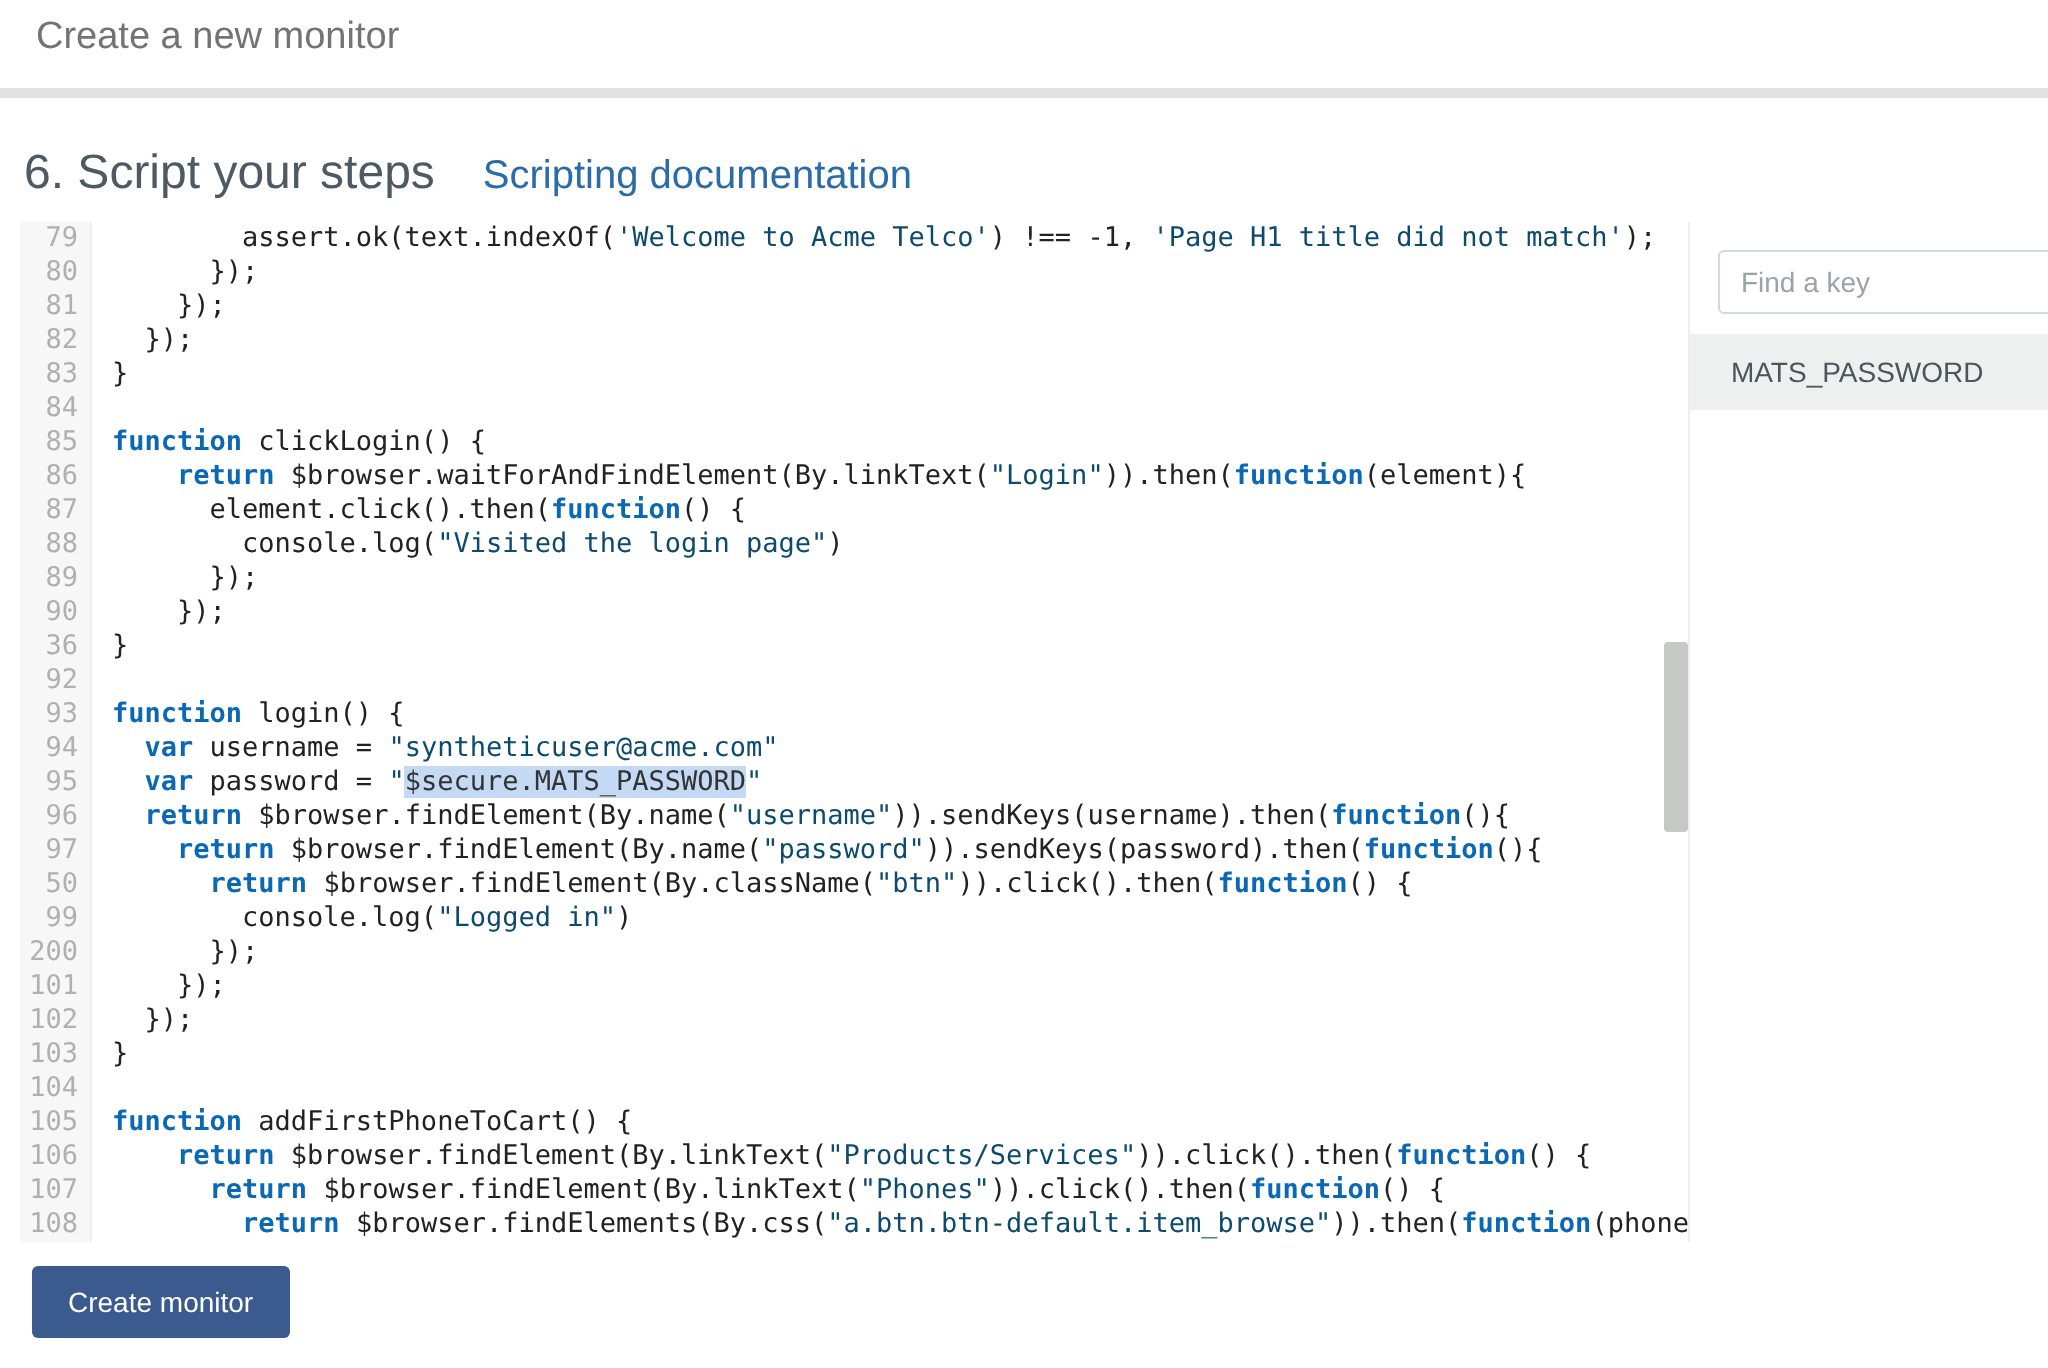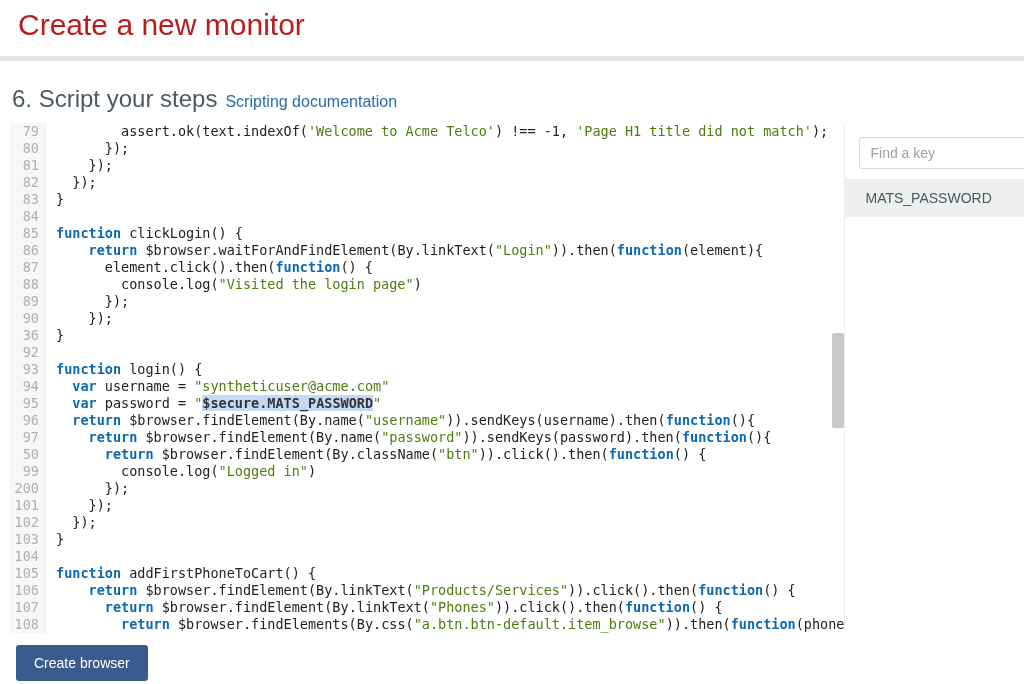--- a/index.html
+++ b/index.html
@@ -1,42 +1,42 @@
 <!DOCTYPE html>
 <html><head>
 <meta charset="utf-8">
 <style>
 * { margin: 0; padding: 0; box-sizing: border-box; }
 body { font-family: -apple-system, BlinkMacSystemFont, "Segoe UI", Helvetica, Arial, sans-serif; background: #fff; color: #333; width: 1024px; height: 684px; overflow: hidden; }
 .header { padding: 8px 18px 14px; border-bottom: 5px solid #e0e2e3; }
-.header h1 { font-size: 30px; font-weight: 400; color: #b91c1c; }
-.section-row { display: flex; align-items: baseline; gap: 8px; padding: 24px 12px 10px; }
+.header h1 { font-size: 19px; font-weight: 400; color: #737373; }
+.section-row { display: flex; align-items: baseline; gap: 24px; padding: 24px 12px 10px; }
 .section-title { font-size: 24px; font-weight: 400; color: #4d5a63; }
-.doc-link { color: #2a6ba8; font-size: 16px; text-decoration: none; }
+.doc-link { color: #2a6ba8; font-size: 20px; text-decoration: none; }
 .editor-wrap { display: flex; padding: 0 10px; }
 .editor-pane { position: relative; flex: 1; background: #fff; }
 .code-block { font-family: Menlo, Consolas, monospace; font-size: 13.5px; line-height: 17px; }
 .gutter { position: absolute; left: 0; top: 0; width: 36px; background: #f7f7f7; border-right: 1px solid #eee; text-align: right; padding-right: 6px; color: #b0b0b0; user-select: none; }
 .code-area { margin-left: 36px; padding-left: 10px; white-space: pre; overflow: hidden; }
 .code-area .line { height: 17px; }
 .scrollbar-thumb { position: absolute; right: 0; top: 210px; width: 12px; height: 95px; background: #c7c9c7; border-radius: 2px; }
 .side-panel { width: 305px; background: #fff; border-left: 1px solid #eee; position: relative; }
 .search-box { margin: 14px 14px 10px; border: 1px solid #d4d9dc; border-radius: 3px; display: flex; align-items: center; padding: 7px 10px; }
 .search-box input { border: none; outline: none; flex: 1; font-size: 14px; color: #333; background: transparent; }
 .search-box input::placeholder { color: #9aa3aa; }
 .key-item { background: #eef0f0; padding: 11px 20px; font-size: 14px; color: #4a555e; }
 .content-row { display: flex; position: relative; }
 .side-tabs-outer { width: 29px; }
 .buttons { padding: 12px 16px; display: flex; gap: 12px; }
 .btn { background: #3b5a8e; color: #fff; border: none; padding: 10px 18px; font-size: 14px; border-radius: 3px; cursor: pointer; }
 
 .s-kw { color: #0a68b4; font-weight: bold; }
-.s-str { color: #4d7c0f; }
+.s-str { color: #0c4a6e; }
 .s-punc { color: #222; }
-.s-sel { background: #c4d9f3; font-weight: bold; }
+.s-sel { background: #c4d9f3; }
 </style>
 </head>
 <body>
 
 <div class="header">
   <h1>Create a new monitor</h1>
 </div>
 
 <div class="section-row">
   <div class="section-title">6. Script your steps</div>
@@ -88,14 +88,14 @@
       </div>
       <div class="key-item">MATS_PASSWORD</div>
     </div>
   </div>
   <div class="side-tabs-outer">
     
   </div>
 </div>
 
 <div class="buttons">
-  <button class="btn">Create browser</button>
+  <button class="btn">Create monitor</button>
 </div>
 
 </body></html>

